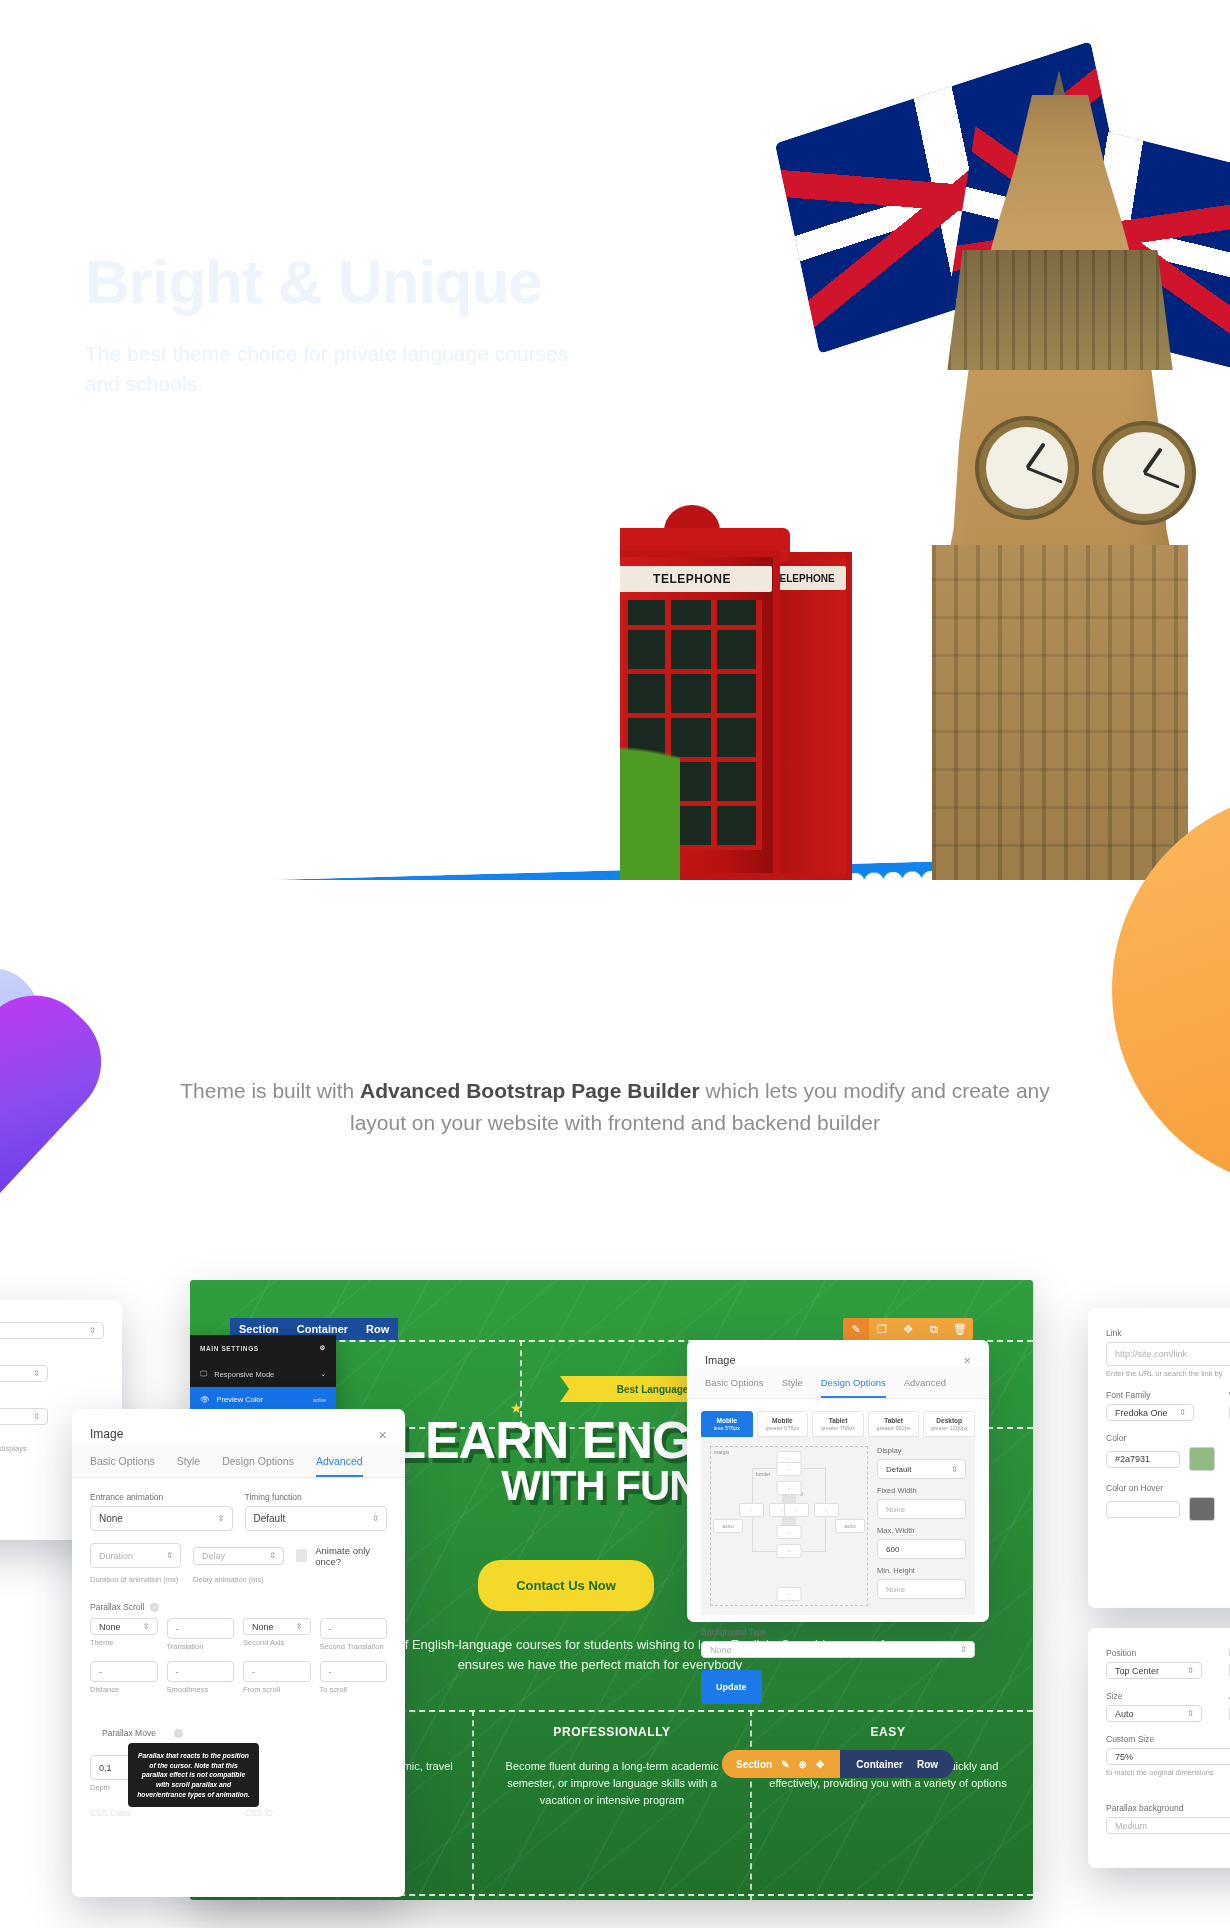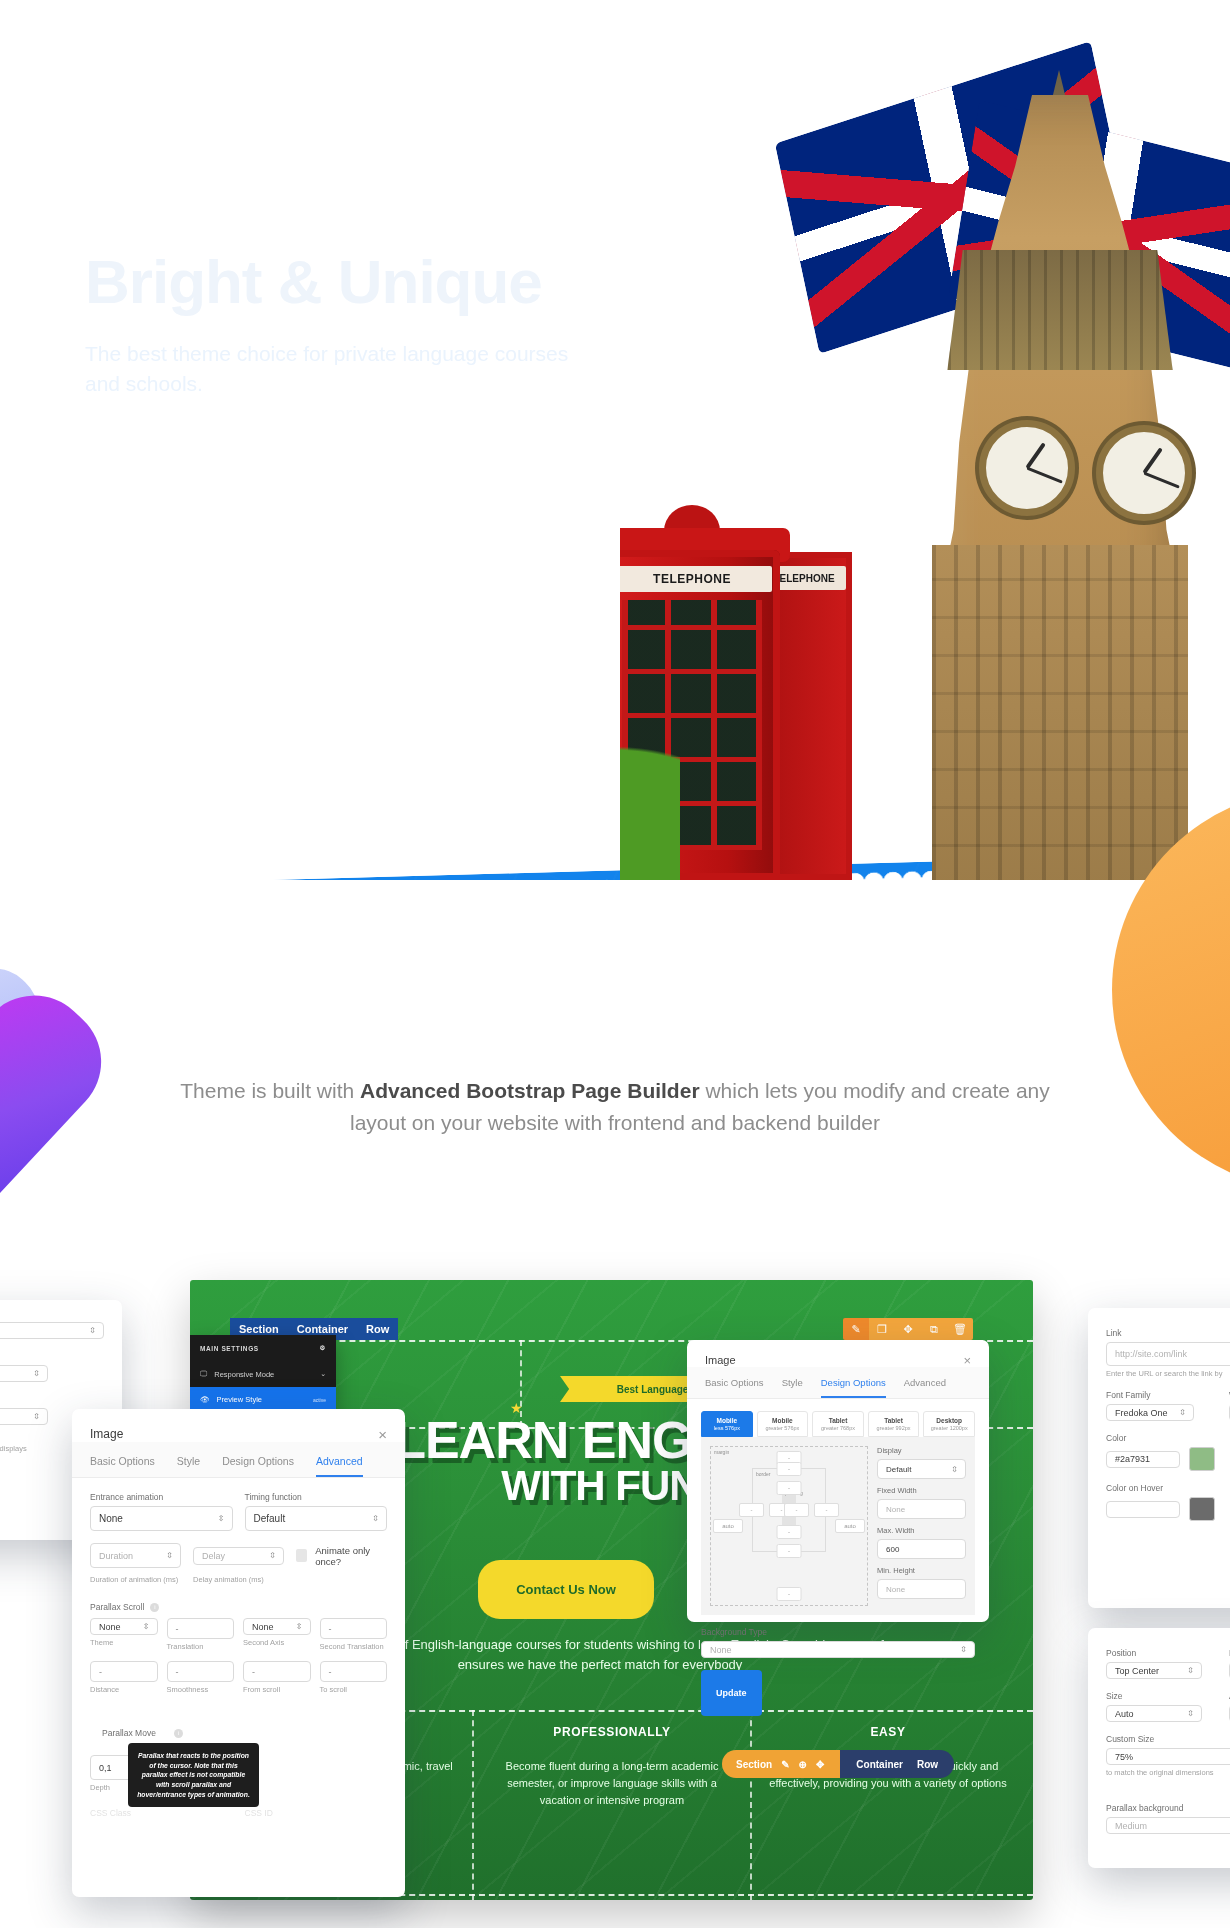--- a/index.html
+++ b/index.html
@@ -265,21 +265,21 @@
     clip-path: polygon(0 0,100% 0,96% 50%,100% 100%,0 100%,4% 50%);
   }
   .headline {
     position:absolute; left:110px; top:136px; width:600px; text-align:center;
     font:900 52px "Liberation Sans",sans-serif; color:#fff; line-height:.96;
     text-shadow: 4px 5px 0 rgba(12,60,22,.55);
     letter-spacing:-1px;
   }
   .headline .l2 { font-size:42px; }
   .cta {
-    position:absolute; left:288px; top:280px; width:176px; height:59px;
+    position:absolute; left:288px; top:280px; width:176px; height:51px;
     background:#f4d92b; border-radius:22px;
     display:flex; align-items:center; justify-content:center;
     font:700 13px "Liberation Sans",sans-serif; color:#1f6b2a;
   }
   .lead {
     position:absolute; left:60px; top:355px; width:700px; text-align:center;
     font:400 13px "Liberation Sans",sans-serif; color:#eaffea; line-height:1.55;
   }
   .colhead {
     position:absolute; top:445px; width:240px; text-align:center;
@@ -358,21 +358,21 @@
   .bm-box {
     width:25px; height:14px; background:#fff; border:1px solid #dedede; border-radius:2px;
     font-size:6px; color:#9a9a9a; display:flex;align-items:center;justify-content:center;
     position:absolute;
   }
   .bm-auto { width:30px; }
   .bm-right { width:92px; }
   .bm-right .fld-label { font-size:7.5px; }
   .bm-right .sel, .bm-right .inp { height:20px; font-size:8px; margin-bottom:7px;}
   .btn-update {
-    background:#1c7ae8; color:#fff; border-radius:4px; padding:18px 15px;
+    background:#1c7ae8; color:#fff; border-radius:4px; padding:12px 15px;
     font:700 9px "Liberation Sans",sans-serif; display:inline-block;
   }
 
   
   #panel-right { left:1088px; top:1308px; width:270px; height:300px; z-index:12;}
   #panel-right2 { left:1088px; top:1628px; width:270px; height:240px; z-index:12;}
   .swatch { width:26px; height:24px; border-radius:3px; border:1px solid #cfcfcf; }
 
   
   #panel-left { left:-78px; top:1300px; width:200px; height:240px; z-index:10;}
@@ -490,21 +490,21 @@
         <span>MAIN SETTINGS</span>
         <span>⚙</span>
       </div>
       <div class="ms-row">
         <span>🖵</span>
         <span>Responsive Mode</span>
         <span class="chev">⌄</span>
       </div>
       <div class="ms-row active">
         <span>👁</span>
-        <span>Preview Style</span>
+        <span>Preview Color</span>
         <span class="act">active</span>
       </div>
       <div class="ms-row">
         <span>🔧</span>
         <span>Debug Mode</span>
       </div>
       <div class="ms-row" style="opacity:.55">
         <span>🔆</span>
         <span>Hide Header</span>
       </div>

